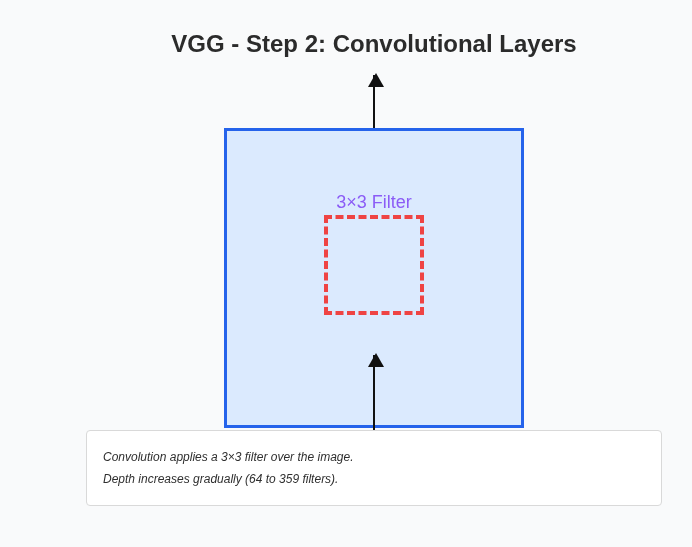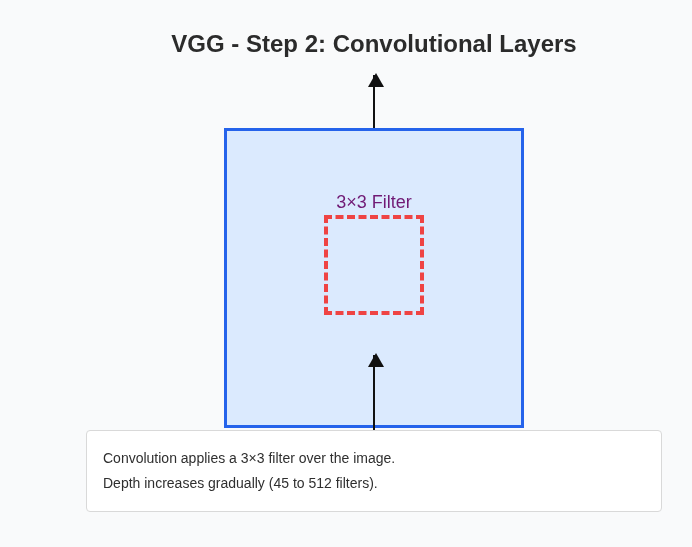--- a/index.html
+++ b/index.html
@@ -50,21 +50,21 @@
     transform: translateX(-50%);
     border: 4px dashed #ef4444;
     background: transparent;
   }
   .filter-label {
     position: absolute;
     left: 50%;
     top: 97px;
     transform: translateX(-50%);
     font-size: 18px;
-    color: #701a75;
+    color: #8b5cf6;
     white-space: nowrap;
   }
   .arrow {
     position: absolute;
     left: 50%;
     width: 0;
     border-left: 2px solid #111;
     transform: translateX(-1px);
   }
   .arrow-top {
@@ -99,24 +99,25 @@
     position: absolute;
     left: 58px;
     right: 58px;
     top: 430px;
     background: #ffffff;
     border: 1px solid #d9d9d9;
     border-radius: 4px;
     padding: 12px 16px;
   }
   .caption-box p {
-    font-size: 14px;
+    font-size: 12px;
     color: #2f2f2f;
     line-height: 1.35;
     margin: 6px 0;
+    font-style: italic;
   }
 </style>
 </head>
 <body>
 
 <div class="page">
 
   <h1 class="title">VGG - Step 2: Convolutional Layers</h1>
 
   <div class="diagram">
@@ -126,16 +127,16 @@
     <div class="image-block"></div>
 
     <div class="filter-box"></div>
     <div class="filter-label">3×3 Filter</div>
 
     <div class="arrow arrow-bottom"></div>
   </div>
 
   <div class="caption-box">
     <p>Convolution applies a 3×3 filter over the image.</p>
-    <p>Depth increases gradually (45 to 512 filters).</p>
+    <p>Depth increases gradually (64 to 359 filters).</p>
   </div>
 
 </div>
 
 </body></html>

